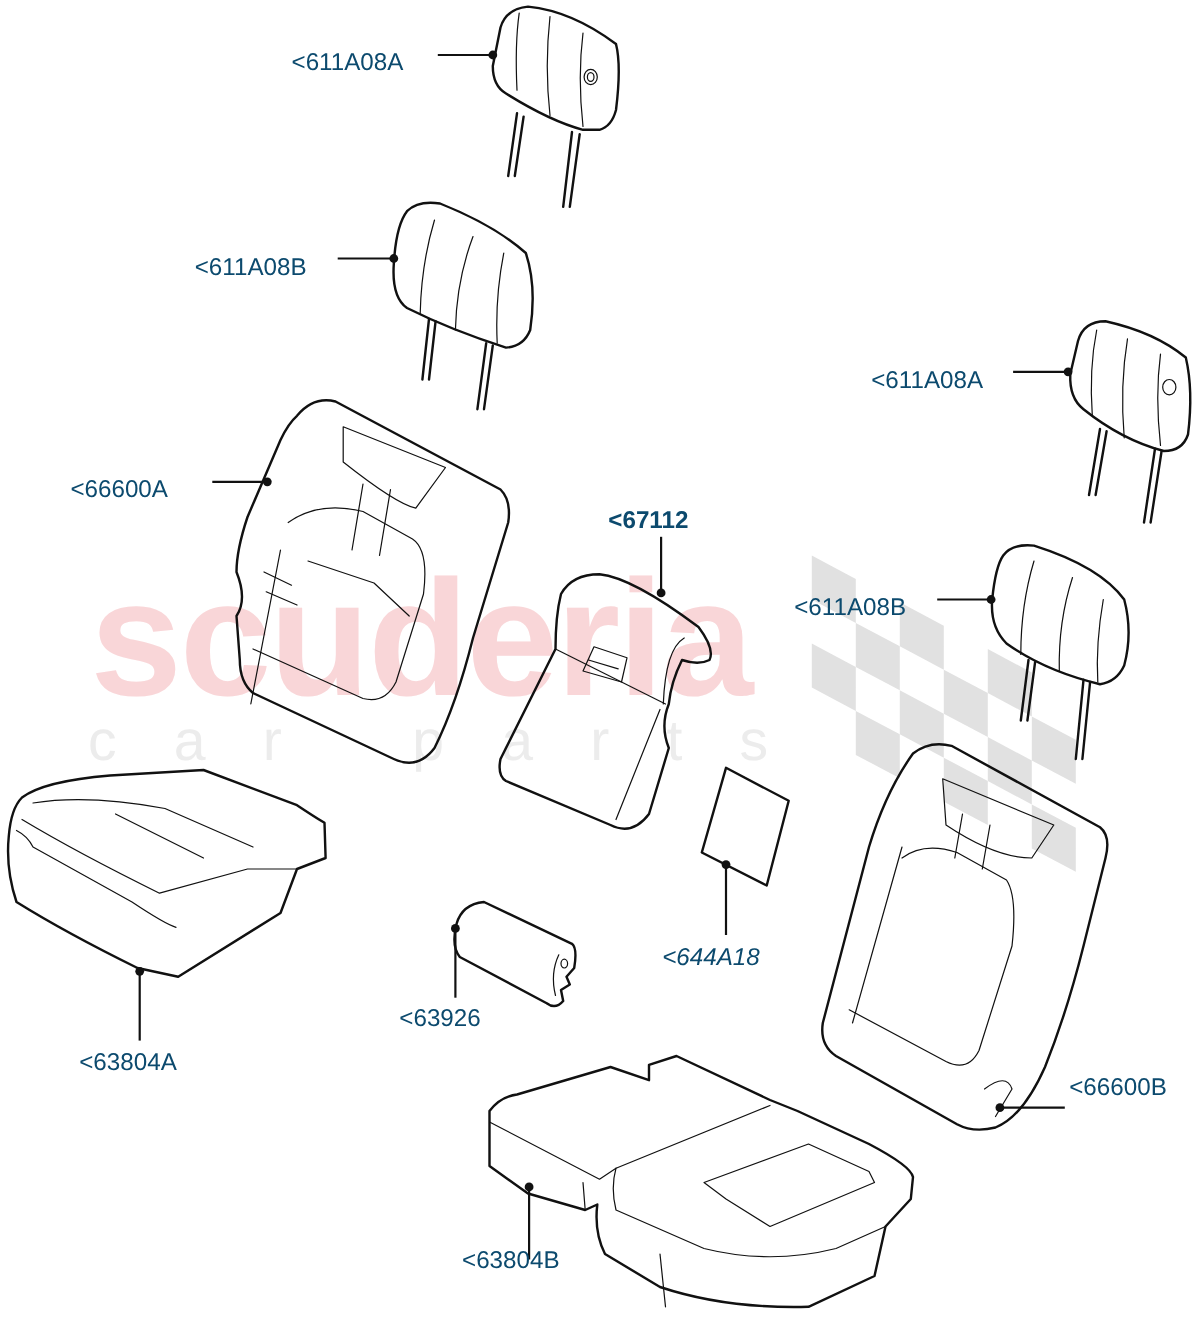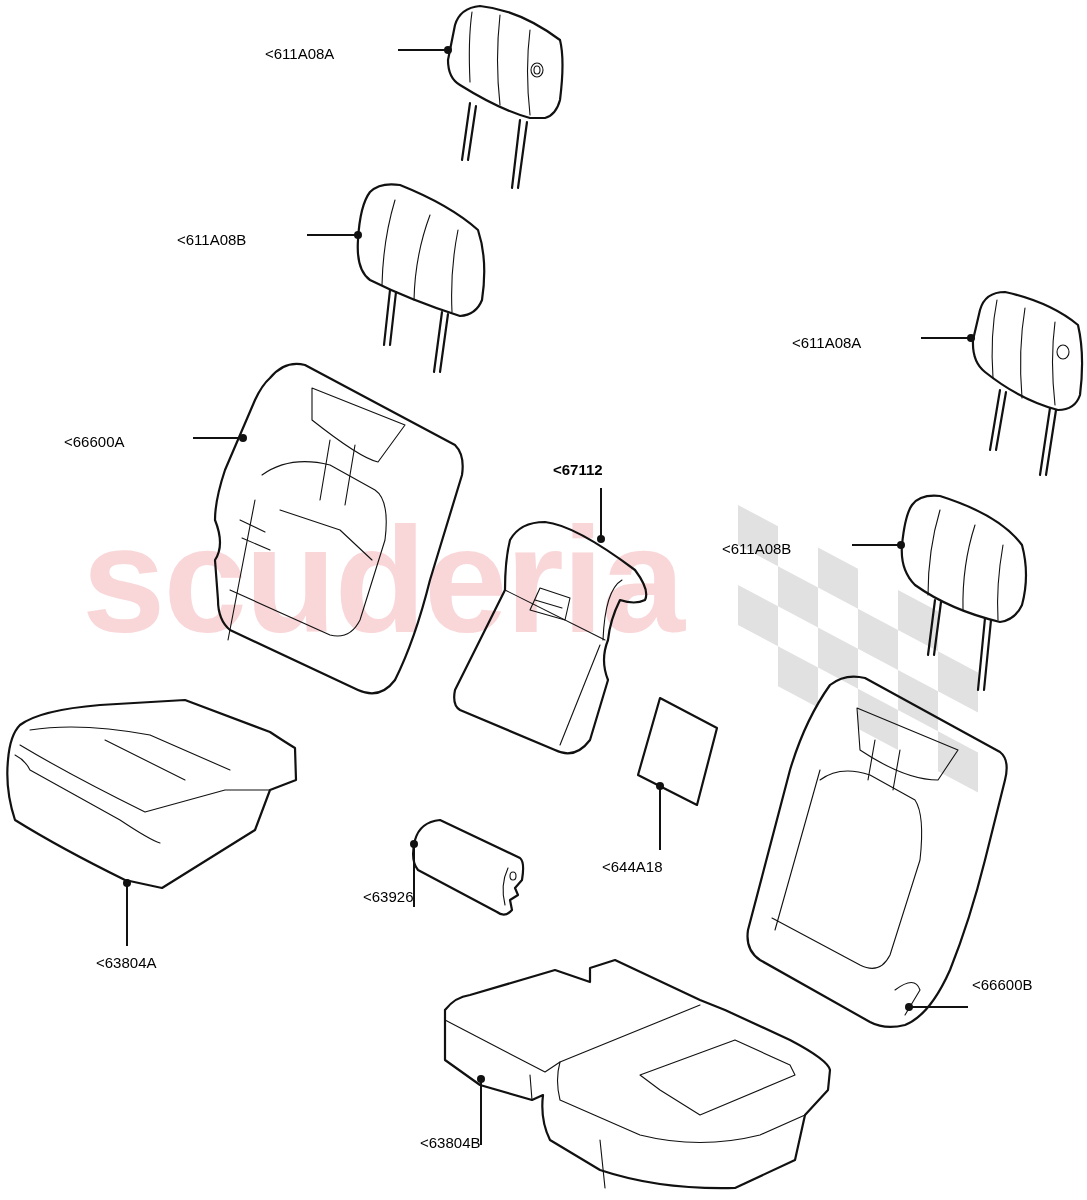--- a/index.html
+++ b/index.html
@@ -29,40 +29,41 @@
     font-family: "Liberation Sans", sans-serif;
     font-size: 52px;
     color: #ececec;
     letter-spacing: 52px;
     line-height: 1;
     white-space: nowrap;
   }
   .callout {
     position: absolute;
     font-family: "Liberation Sans", sans-serif;
-    font-size: 15px;
-    color: #000000;
+    font-size: 22px;
+    color: #0c4a6e;
     line-height: 1;
     white-space: nowrap;
     cursor: pointer;
   }
   .part path, .part line, .part polyline, .part ellipse, .part rect, .part polygon {
     fill: none; stroke: #111; stroke-linejoin: round; stroke-linecap: round;
   }
   .thick { stroke-width: 2.2; }
   .thin { stroke-width: 1.1; }
   .leader { stroke: #111; stroke-width: 2; }
   .dot { fill: #111; }
 </style>
 </head>
 <body>
 
 <div id="canvas">
 
   <div class="wm-main">scuderia</div>
+  <div class="wm-sub">car parts</div>
 
   <svg class="layer" width="1087" height="1200">
     <g fill="#dcdcdc" opacity="0.85" transform="translate(738,505) skewY(28)">
       <rect x="0" y="0" width="40" height="40"></rect>
       <rect x="80" y="0" width="40" height="40"></rect>
       <rect x="160" y="0" width="40" height="40"></rect>
       <rect x="40" y="40" width="40" height="40"></rect>
       <rect x="120" y="40" width="40" height="40"></rect>
       <rect x="200" y="40" width="40" height="40"></rect>
       <rect x="0" y="80" width="40" height="40"></rect>
@@ -208,19 +209,19 @@
     <line class="leader" x1="481" y1="1079" x2="481" y2="1145"></line>
     <circle class="dot" cx="481" cy="1079" r="4"></circle>
   </svg>
 
   <div class="callout" style="left:265px; top:46px;">&lt;611A08A</div>
   <div class="callout" style="left:177px; top:232px;">&lt;611A08B</div>
   <div class="callout" style="left:792px; top:335px;">&lt;611A08A</div>
   <div class="callout" style="left:64px; top:434px;">&lt;66600A</div>
   <div class="callout" style="left:553px; top:462px;font-weight:bold;">&lt;67112</div>
   <div class="callout" style="left:722px; top:541px;">&lt;611A08B</div>
-  <div class="callout" style="left:72px; top:955px;margin-left:24px;">&lt;63804A</div>
-  <div class="callout" style="left:363px; top:889px;">&lt;63926</div>
-  <div class="callout" style="left:602px; top:859px;">&lt;644A18</div>
+  <div class="callout" style="left:72px; top:955px;">&lt;63804A</div>
+  <div class="callout" style="left:363px; top:915px;">&lt;63926</div>
+  <div class="callout" style="left:602px; top:859px;font-style:italic;">&lt;644A18</div>
   <div class="callout" style="left:972px; top:977px;">&lt;66600B</div>
   <div class="callout" style="left:420px; top:1135px;">&lt;63804B</div>
 
 </div>
 
 </body></html>

